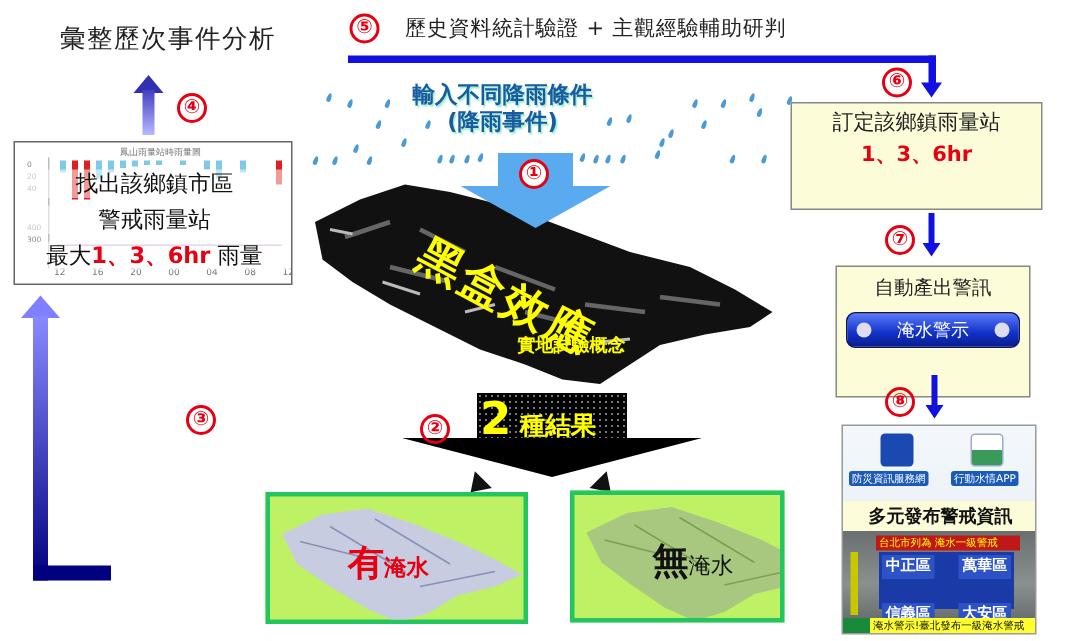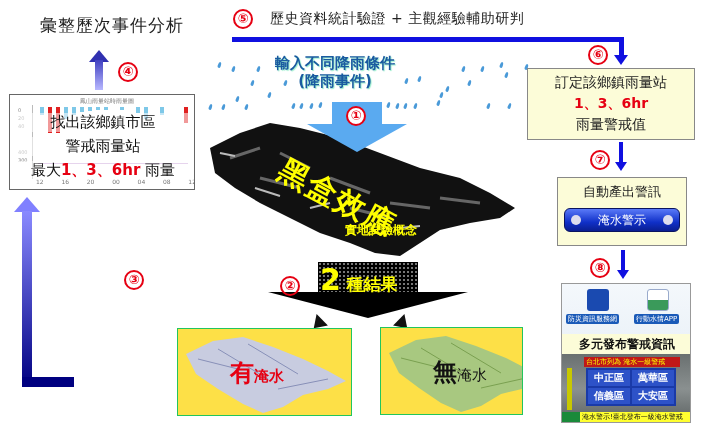--- a/index.html
+++ b/index.html
@@ -63,54 +63,54 @@
     #arrow2 .shaft { position:absolute; left: 50px; top: 0; width: 100px; height: 30px; background: #000; background-image: radial-gradient(#777 0.8px, transparent 1px); background-size: 4px 4px; }
     #arrow2 .head { position:absolute; left: 0; top: 30px; width: 0; height: 0; border-left: 100px solid transparent; border-right: 100px solid transparent; border-top: 26px solid #000; }
     #r2-text { left: 320px; top: 262px; white-space: nowrap; color: #ffff00; font-weight: bold; }
     #r2-text .big { font-size: 30px; }
     #r2-text .small { font-size: 17px; }
 
     
     .sarrow { position:absolute; width: 0; height: 0; border-left: 8px solid transparent; border-right: 8px solid transparent; border-top: 12px solid #111; }
 
     
-    .result-box { position:absolute; border: 1px solid #22c55e; background: #fde047; overflow: hidden; }
+    .result-box { position:absolute; border: 3px solid #22c55e; background: #bef264; overflow: hidden; }
     #flood-box { left: 177px; top: 328px; width: 175px; height: 88px; }
     #noflood-box { left: 380px; top: 327px; width: 143px; height: 88px; }
     .result-box svg { position:absolute; left:0; top:0; }
     .result-label { position:absolute; white-space: nowrap; font-weight: bold; }
     #flood-label { left: 52px; top: 28px; color: #e60012; }
     #flood-label .big { font-size: 24px; }
     #flood-label .small { font-size: 15px; }
     #noflood-label { left: 52px; top: 28px; color: #111; }
     #noflood-label .big { font-size: 24px; }
     #noflood-label .small { font-size: 15px; font-weight: normal; }
 
     
     .yellow-box { position:absolute; background: #fcfcd8; border: 1px solid #888; text-align: center; }
     #box6 { left: 527px; top: 68px; width: 168px; height: 72px; font-size: 14px; line-height: 21px; padding-top: 3px; }
     #box6 .red { color: #e60012; font-weight: bold; }
-    #box7 { left: 557px; top: 177px; width: 130px; height: 69px; }
+    #box7 { left: 557px; top: 177px; width: 130px; height: 88px; }
     #box7 .t { font-size: 13px; margin-top: 5px; }
     #alarm-btn { position:absolute; left: 6px; top: 30px; width: 116px; height: 24px; border-radius: 6px; background: linear-gradient(#5a7af8, #1030c8 60%, #0a1e90); border: 1px solid #0a1460; color: #fff; font-size: 12px; line-height: 22px; }
     #alarm-btn .dot { position:absolute; top: 6px; width: 10px; height: 10px; border-radius: 50%; background: #dde; }
 
     .vblue { position:absolute; width: 4px; background: #1010e0; }
     .vblue-head { position:absolute; width: 0; height: 0; border-left: 6px solid transparent; border-right: 6px solid transparent; border-top: 9px solid #1010e0; }
 
     
     #box8 { left: 561px; top: 283px; width: 130px; height: 140px; border: 1px solid #999; background: linear-gradient(#f4f8fc, #dfe9f2); overflow: hidden; }
     .app-icon { position:absolute; top: 5px; width: 22px; height: 22px; border-radius: 3px; }
     #app1 { left: 25px; background: #1a4ab0; }
     #app2 { left: 85px; background: linear-gradient(#fff 50%, #3a9a5a 50%); border: 1px solid #9ac; }
     .app-lbl { position:absolute; top: 30px; font-size: 7px; color: #fff; background: #1a5ab8; padding: 0 2px; border-radius: 2px; white-space: nowrap; }
     #box8 .banner { position:absolute; left: 0; top: 50px; width: 130px; height: 20px; background: #fcfcd8; text-align: center; font-size: 12px; font-weight: bold; color: #111; line-height: 20px; }
     #box8 .tv { position:absolute; left: 0; top: 70px; width: 130px; height: 70px; background: linear-gradient(#6a7070, #8a9090 50%, #5a6060); }
     #box8 .tv-head { position:absolute; left: 22px; top: 3px; width: 96px; height: 10px; background: #c01818; color: #ff0; font-size: 7px; line-height: 10px; white-space: nowrap; overflow: hidden; padding-left: 2px; }
-    #box8 .grid { position:absolute; left: 24px; top: 14px; width: 90px; height: 38px; background: #1a3aa8; display: grid; grid-template-columns: 1fr 1fr; gap: 2px; padding: 2px; }
+    #box8 .grid { position:absolute; left: 24px; top: 14px; width: 90px; height: 38px; background: #1a3aa8; display: grid; grid-template-columns: 1fr 1fr; gap: 16px; padding: 2px; }
     #box8 .grid span { background: #2d52c8; color: #fff; font-size: 10px; font-weight: bold; text-align: center; line-height: 16px; }
     #box8 .ticker { position:absolute; left: 0; top: 58px; width: 130px; height: 10px; background: #ffff30; color: #111; font-size: 7px; line-height: 10px; white-space: nowrap; overflow: hidden; padding-left: 20px; }
     #box8 .ticker .logo { position:absolute; left: 0; top: 0; width: 18px; height: 10px; background: #1a8a3a; }
     #box8 .side { position:absolute; left: 5px; top: 14px; width: 5px; height: 42px; background: #c8c800; }
   </style>
 </head>
 <body>
 
 <div class="abs" id="title-history">彙整歷次事件分析</div>
 
@@ -259,21 +259,20 @@
   </svg>
   <div class="result-label" id="noflood-label">
     <span class="big">無</span><span class="small">淹水</span>
   </div>
 </div>
 
 <div class="abs circ-num" style="left:588px;top:45px;">⑥</div>
 <div class="yellow-box" id="box6">
   <div>訂定該鄉鎮雨量站</div>
   <div class="red">1、3、6hr</div>
-  <div>雨量警戒值</div>
 </div>
 
 <div class="vblue" style="left:619px;top:142px;height:22px;"></div>
 <div class="vblue-head" style="left:615px;top:162px;"></div>
 <div class="abs circ-num" style="left:590px;top:150px;">⑦</div>
 <div class="yellow-box" id="box7">
   <div class="t">自動產出警訊</div>
   <div id="alarm-btn">
     <span class="dot" style="left:6px"></span>
     <span>淹水警示</span>

